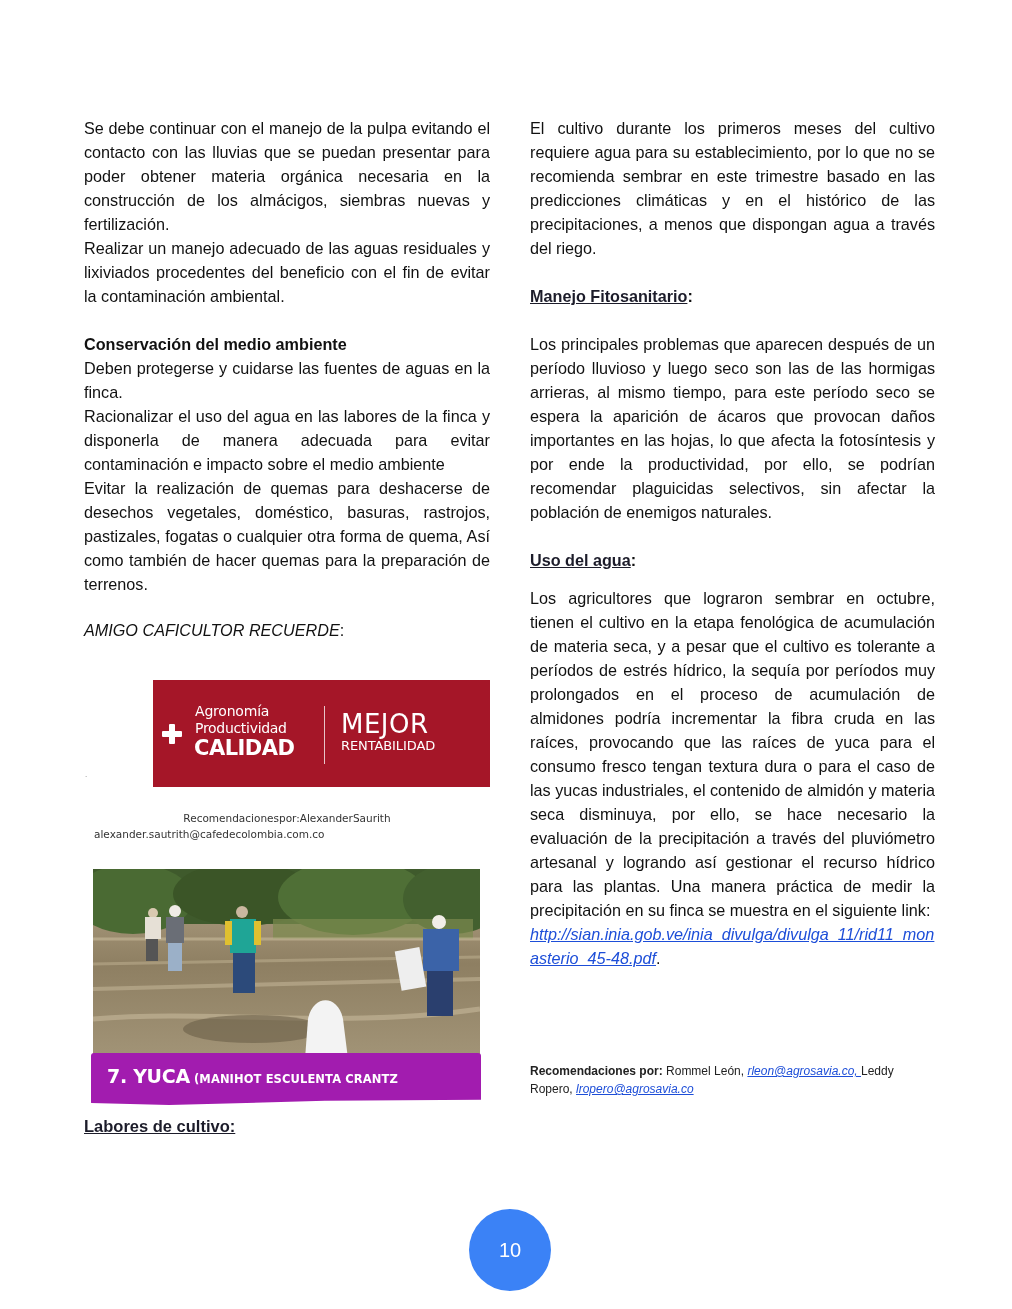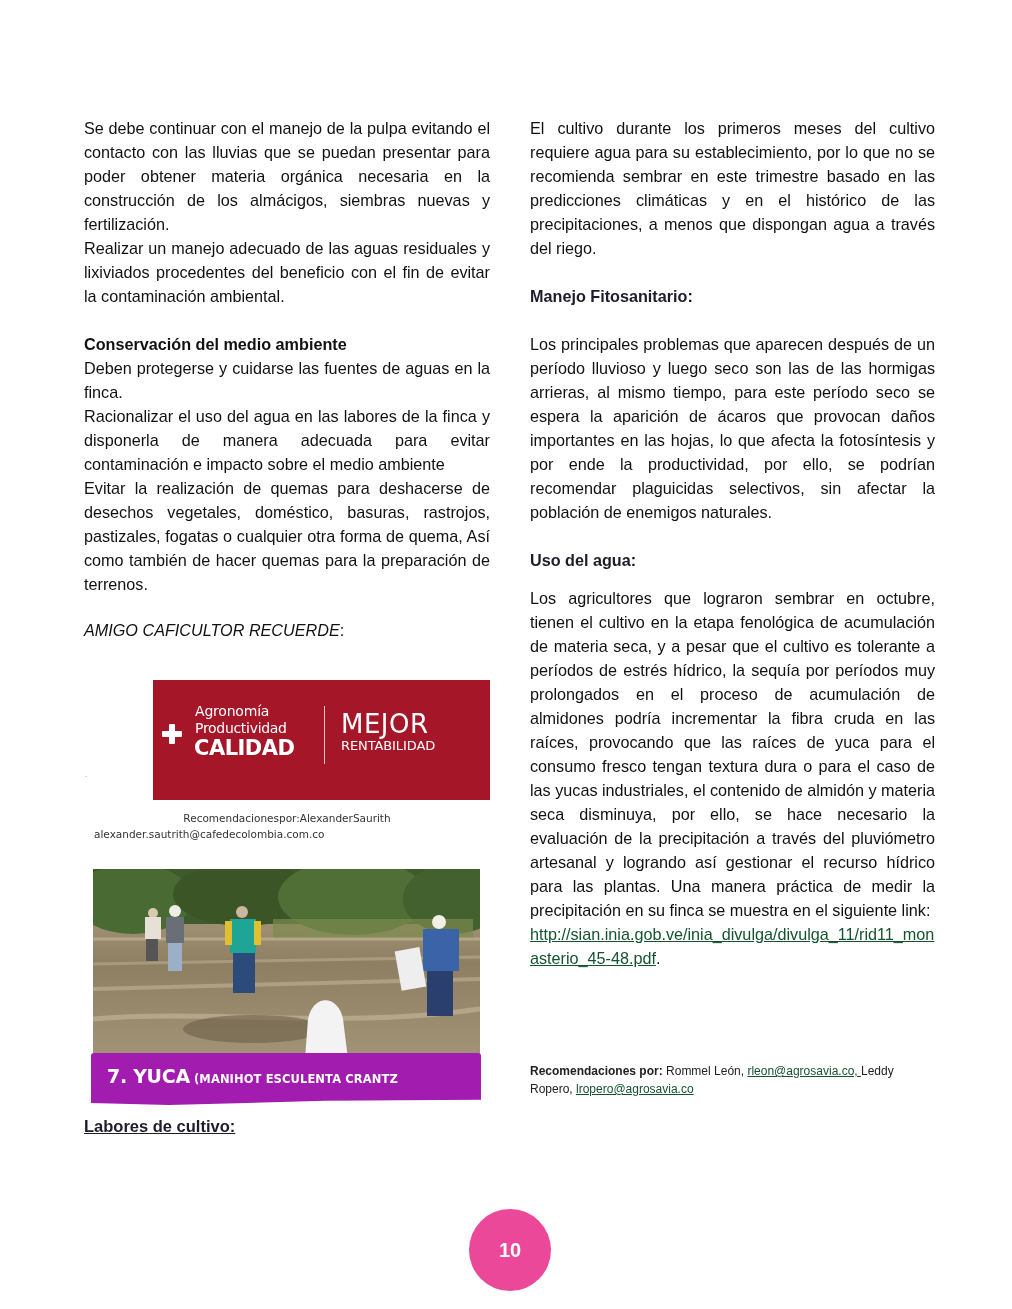--- a/index.html
+++ b/index.html
@@ -6,28 +6,28 @@
   html, body { width: 1012px; height: 1309px; background: #ffffff; overflow: hidden; }
   body { position: relative; font-family: "Liberation Sans", sans-serif; color: #111; }
 
   .col { position: absolute; font-size: 16.2px; line-height: 24px; text-align: justify; }
   .col-left { left: 84px; top: 116px; width: 406px; }
   .col-right { left: 530px; top: 116px; width: 405px; }
 
   p { margin: 0; }
   .gap { height: 24px; }
   .bold { font-weight: bold; }
-  .heading-u { font-weight: bold; color: #1c1c2a; }
+  .heading-u { font-weight: bold; text-decoration: underline; color: #1c1c2a; }
   .italic-bold { font-weight: normal; font-style: italic; }
 
-  a.link { color: #14532d; text-decoration: underline; }
+  a.link { color: #1d4ed8; text-decoration: underline; font-style: italic; }
 
   
   .banner-red {
-    position: absolute; left: 153px; top: 680px; width: 337px; height: 120px;
+    position: absolute; left: 153px; top: 680px; width: 337px; height: 107px;
     background: #a51628; color: #fff;
     font-family: "DejaVu Sans", sans-serif;
   }
   .banner-red .plus {
     position: absolute; left: 9px; top: 44px; width: 20px; height: 20px;
   }
   .banner-red .plus::before, .banner-red .plus::after {
     content: ""; position: absolute; background: #fff; border-radius: 1px;
   }
   .banner-red .plus::before { left: 7px; top: 0; width: 6px; height: 20px; }
@@ -65,21 +65,21 @@
 
   .labores { position: absolute; left: 84px; top: 1117px; font-size: 16.5px; font-weight: bold; text-decoration: underline; color: #1c1c2a; }
 
   .credit-right {
     position: absolute; left: 530px; top: 1062px; width: 405px;
     font-size: 12px; line-height: 18px; color: #222;
   }
 
   .page-num {
     position: absolute; left: 469px; top: 1209px; width: 82px; height: 82px; border-radius: 50%;
-    background: #ec4899; color: #fff; font-weight: bold; font-size: 20px;
+    background: #3b82f6; color: #fff; font-weight: normal; font-size: 20px;
     display: flex; align-items: center; justify-content: center;
   }
 </style>
 </head>
 <body>
 
 <div class="col col-left">
   <p>Se debe continuar con el manejo de la pulpa evitando el contacto con las lluvias que se puedan presentar para poder obtener materia orgánica necesaria en la construcción de los almácigos, siembras nuevas y fertilización.</p>
   <p>Realizar un manejo adecuado de las aguas residuales y lixiviados procedentes del beneficio con el fin de evitar la contaminación ambiental.</p>
   <div class="gap"></div>

